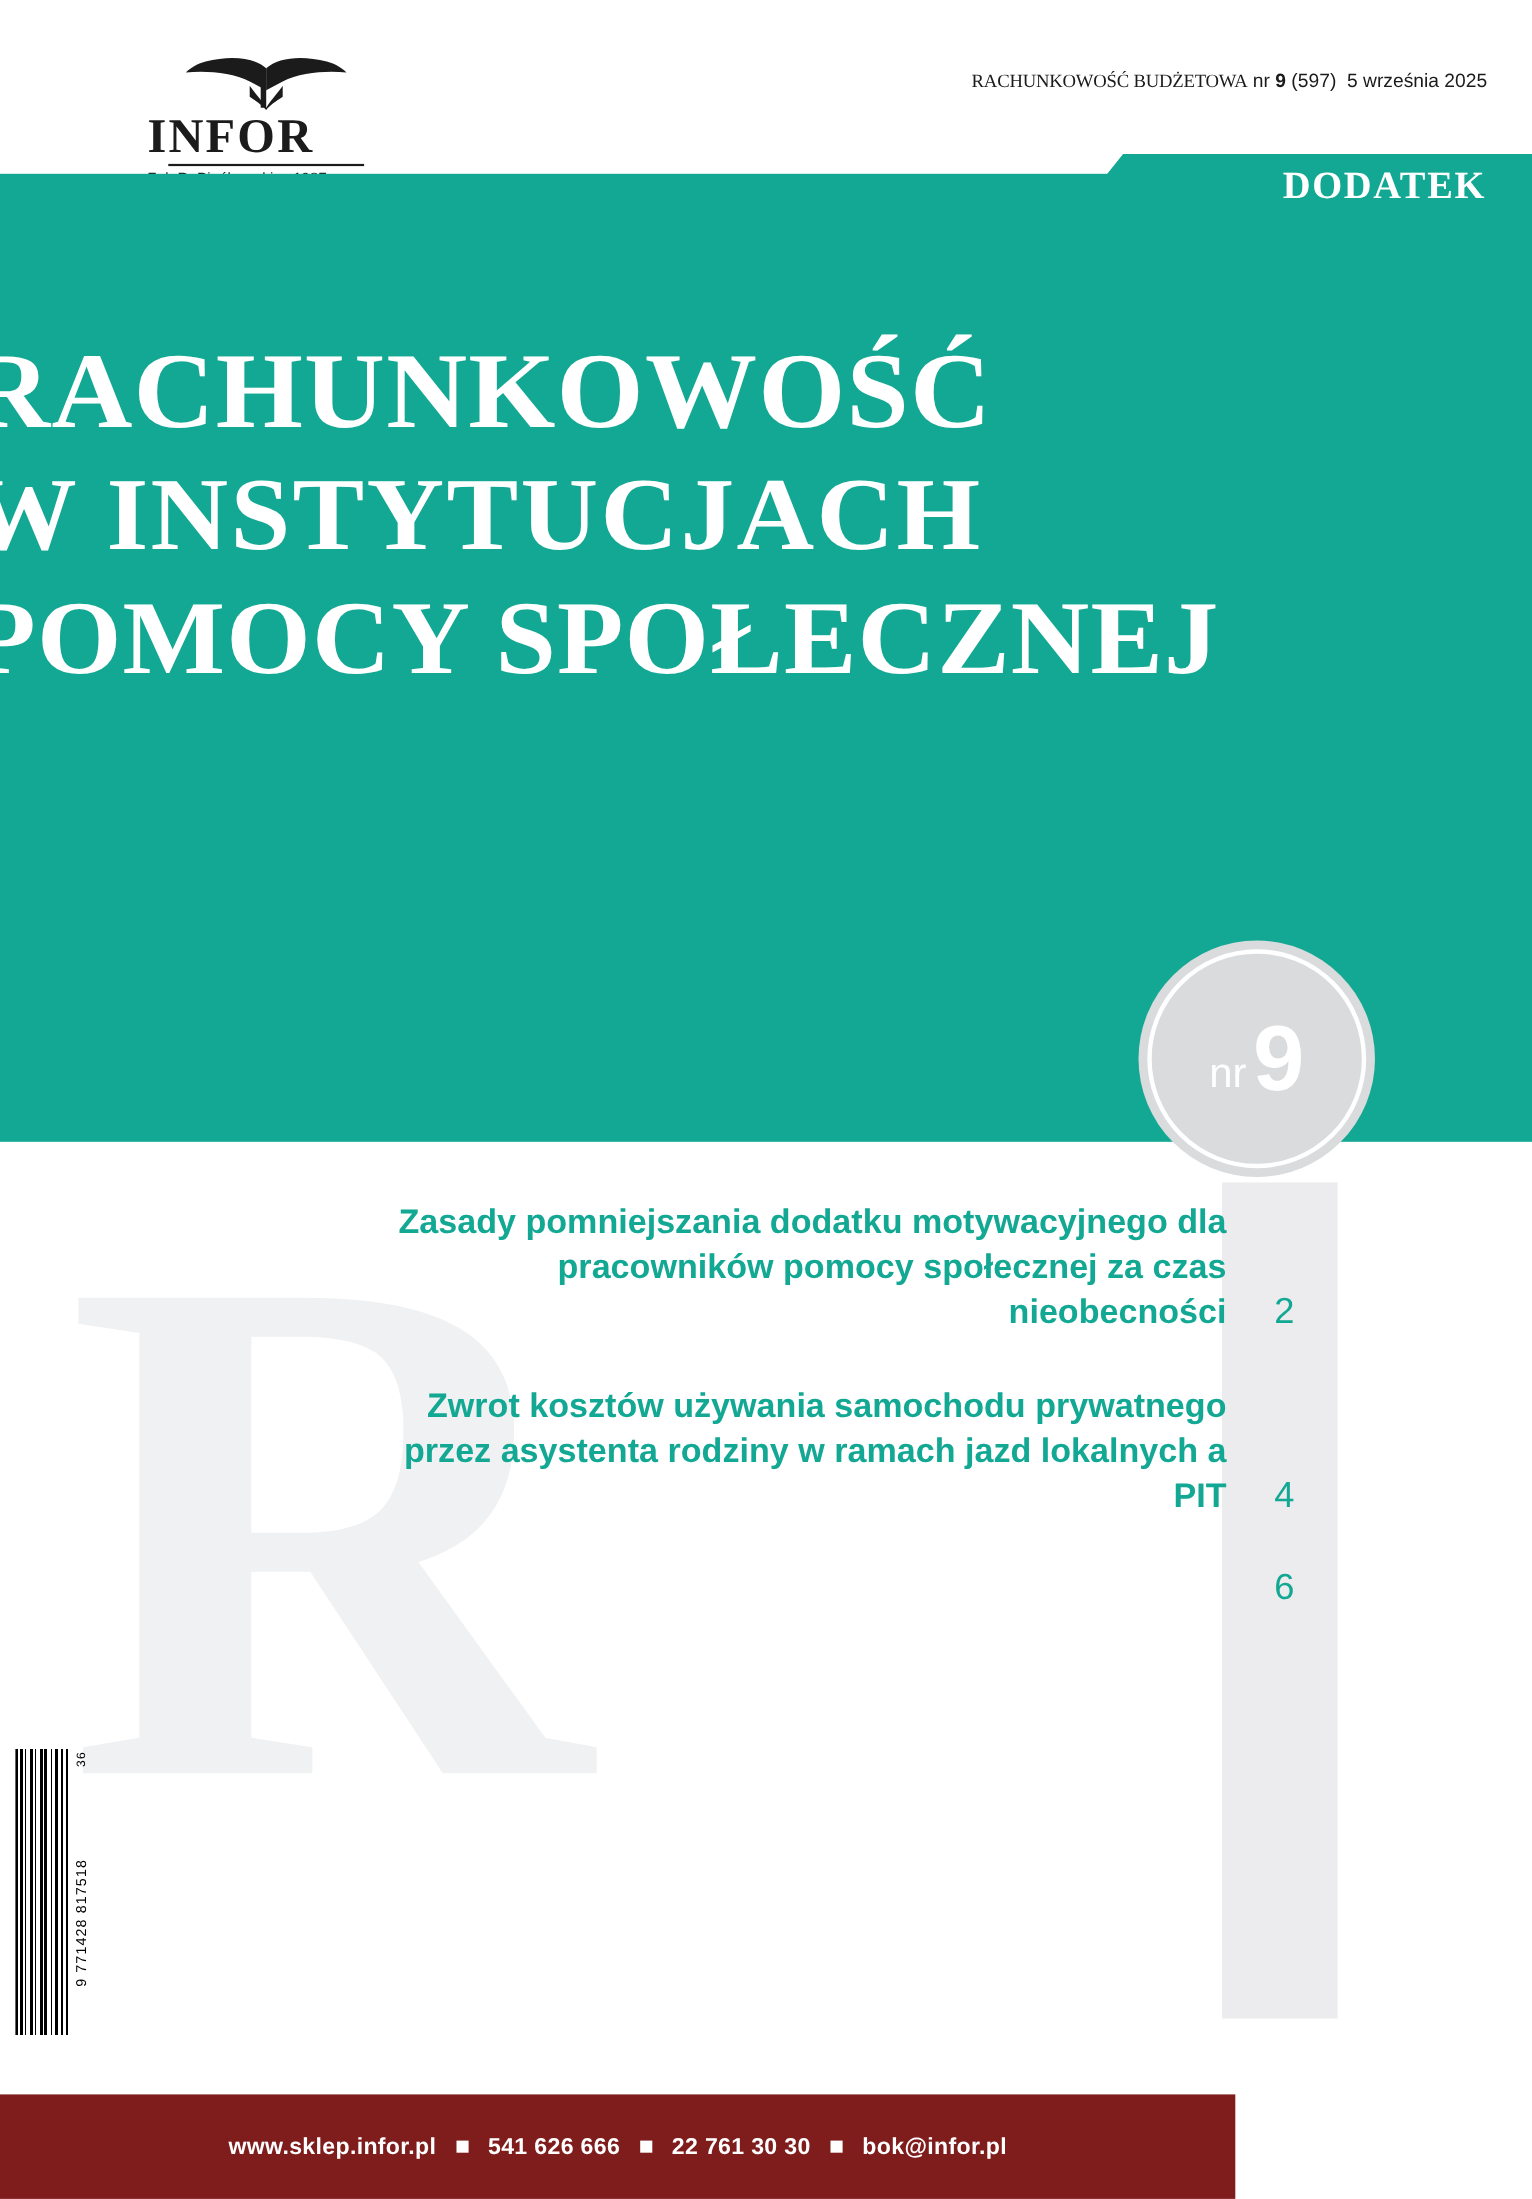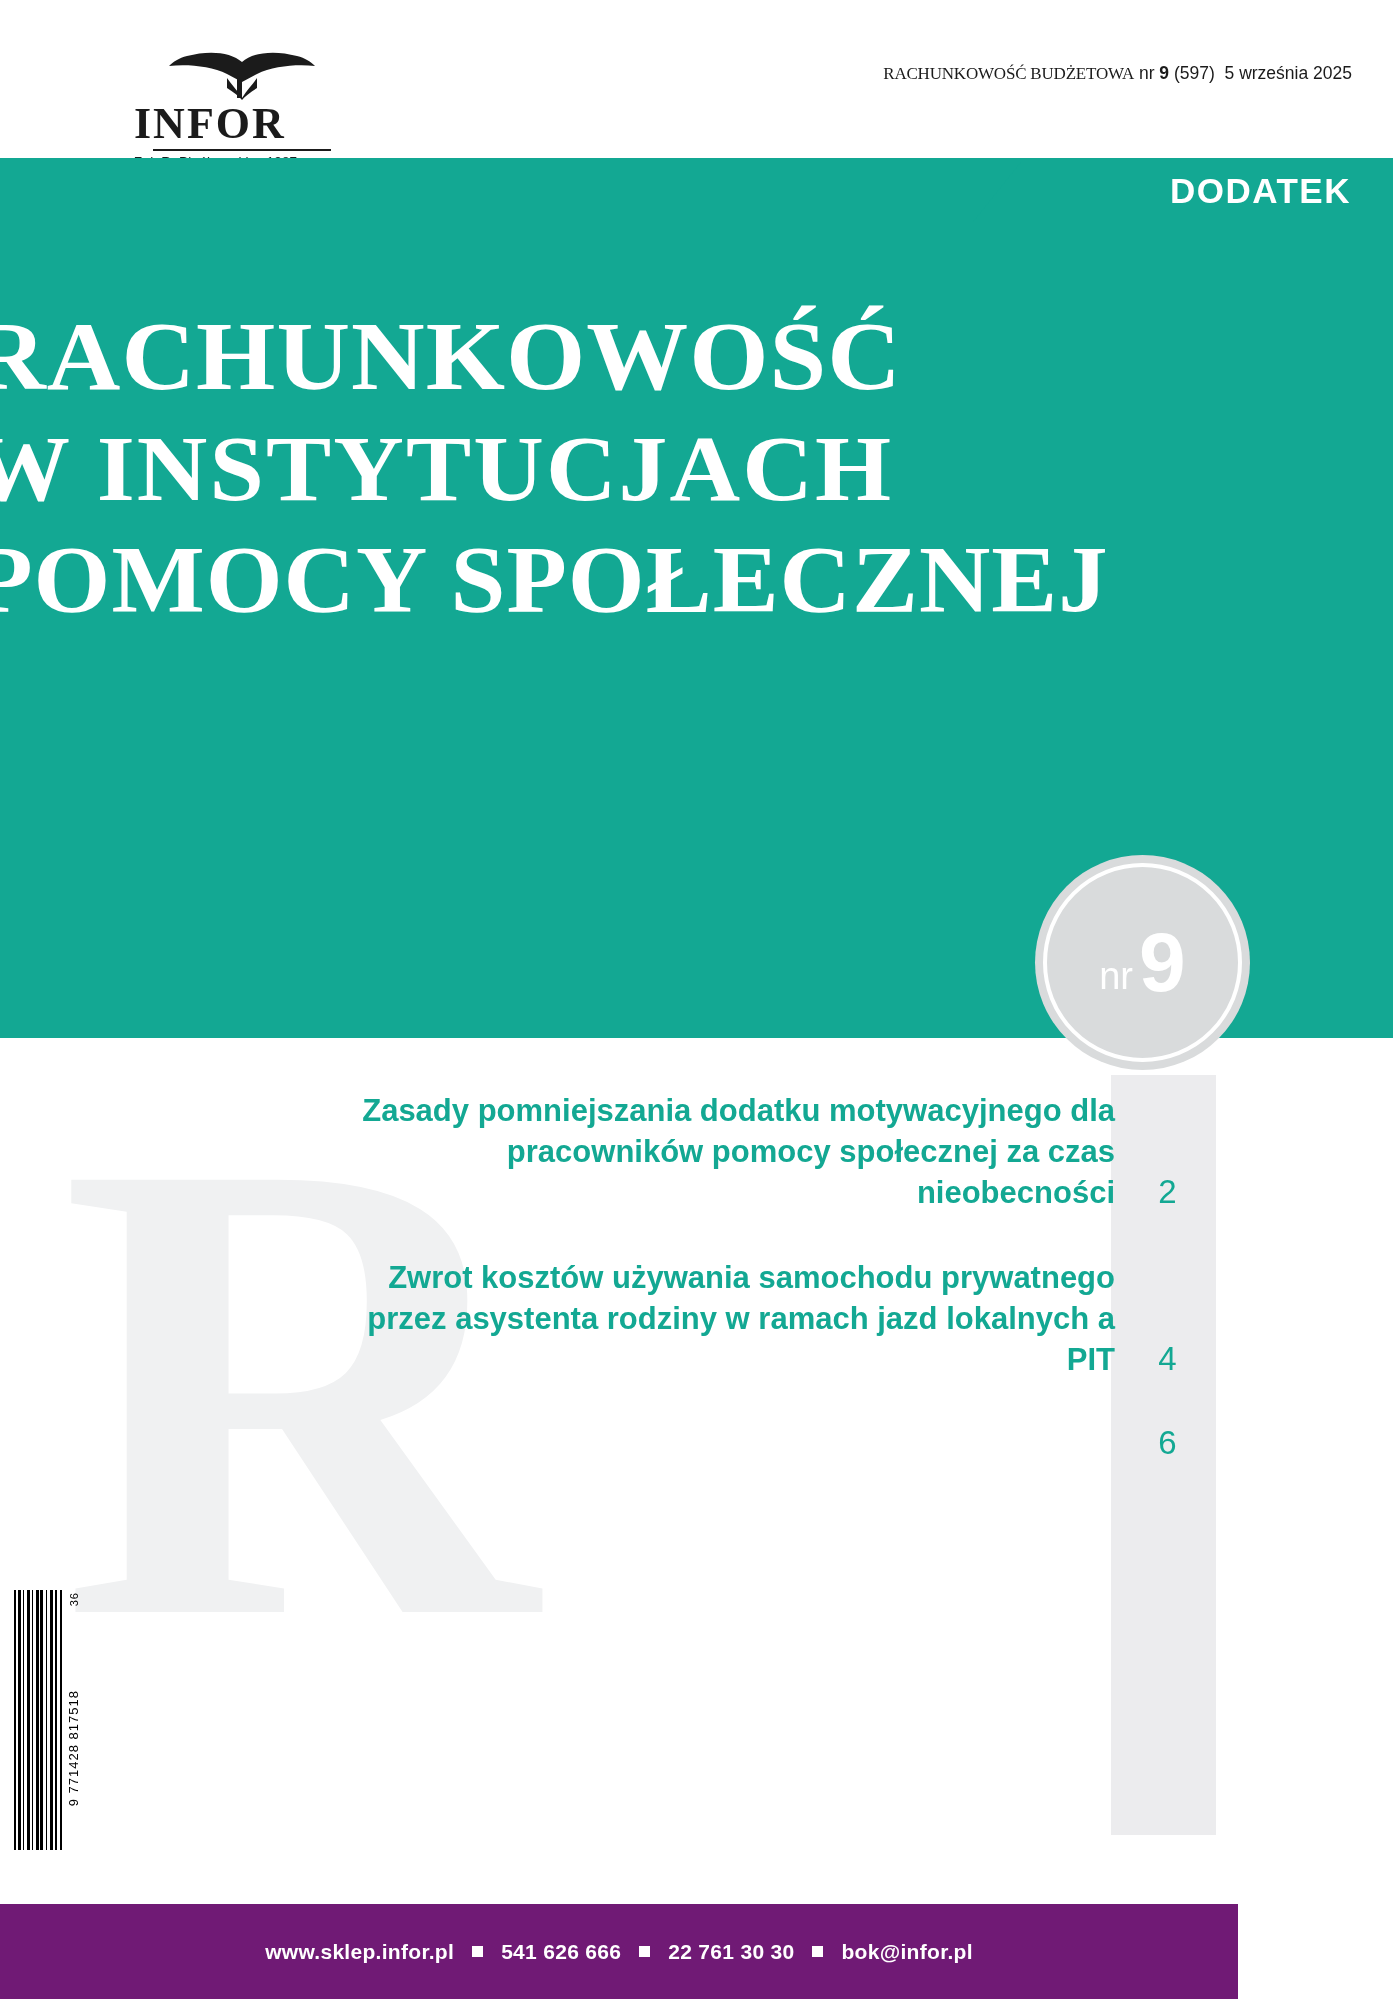--- a/index.html
+++ b/index.html
@@ -77,25 +77,26 @@
   
   .banner {
     position: absolute;
     top: 158px; left: 0;
     width: 1393px;
     height: 880px;
     background: #13a893;
   }
   .dodatek-wrap {
     position: absolute;
-    top: 162px;
+    top: 140px;
     right: 0;
     width: 420px;
     height: 60px;
     overflow: hidden;
+    font-family: Liberation Serif, serif;
   }
   .dodatek-shape {
     position: absolute;
     right: 0; top: 0;
     width: 420px; height: 60px;
     background: #13a893;
     clip-path: polygon(48px 0, 420px 0, 420px 60px, 0 60px);
   }
   .dodatek-label {
     position: absolute;
@@ -260,23 +261,23 @@
     writing-mode: vertical-rl;
     transform: rotate(180deg);
     letter-spacing: 1px;
   }
 
   
   .footer {
     position: absolute;
     left: 0;
     bottom: 0;
-    width: 1238px;
+    width: 1123px;
     height: 95px;
-    background: #701a75;
+    background: #7f1d1d;
     display: flex;
     align-items: center;
     justify-content: center;
   }
   .footer-inner {
     display: flex;
     align-items: center;
     gap: 0;
     color: #ffffff;
     font-size: 21px;

